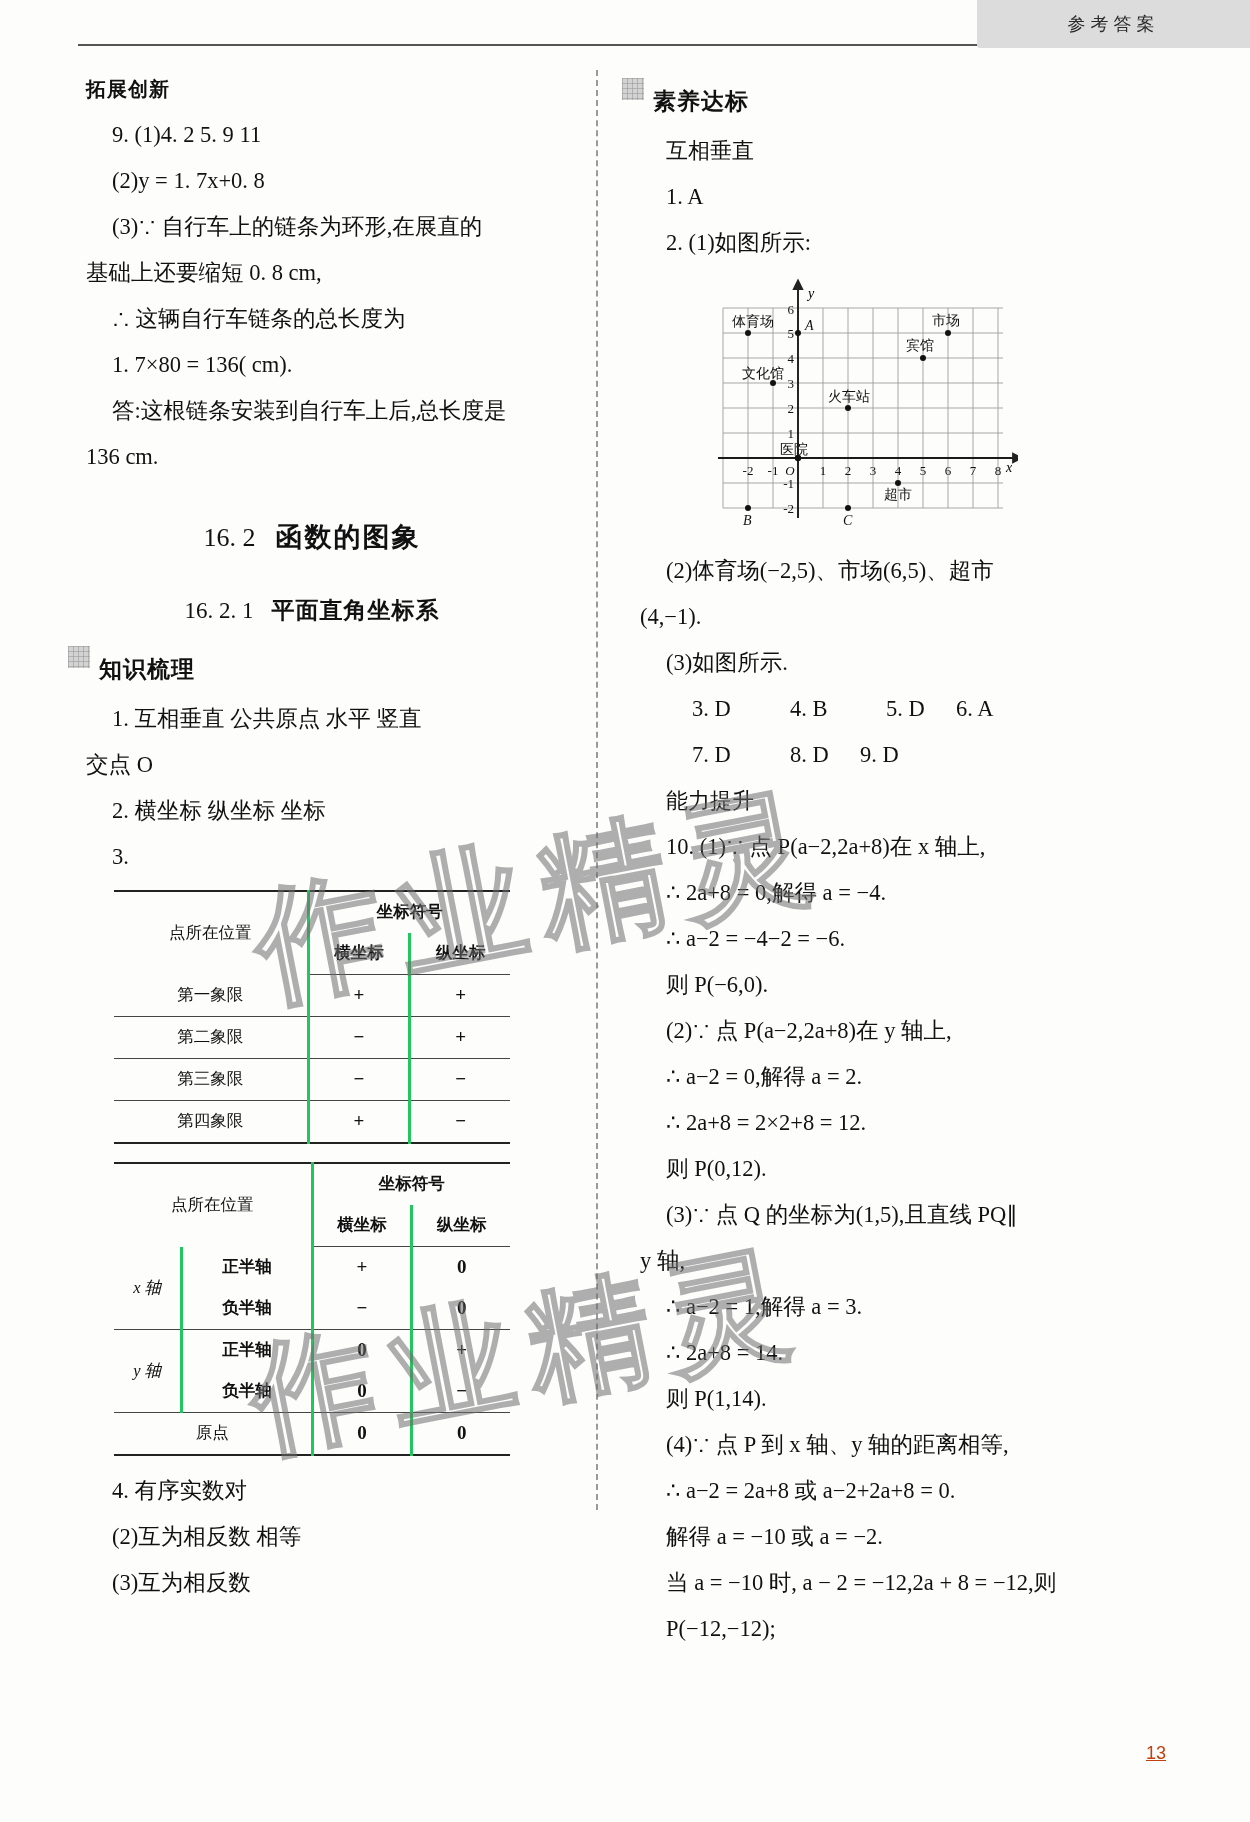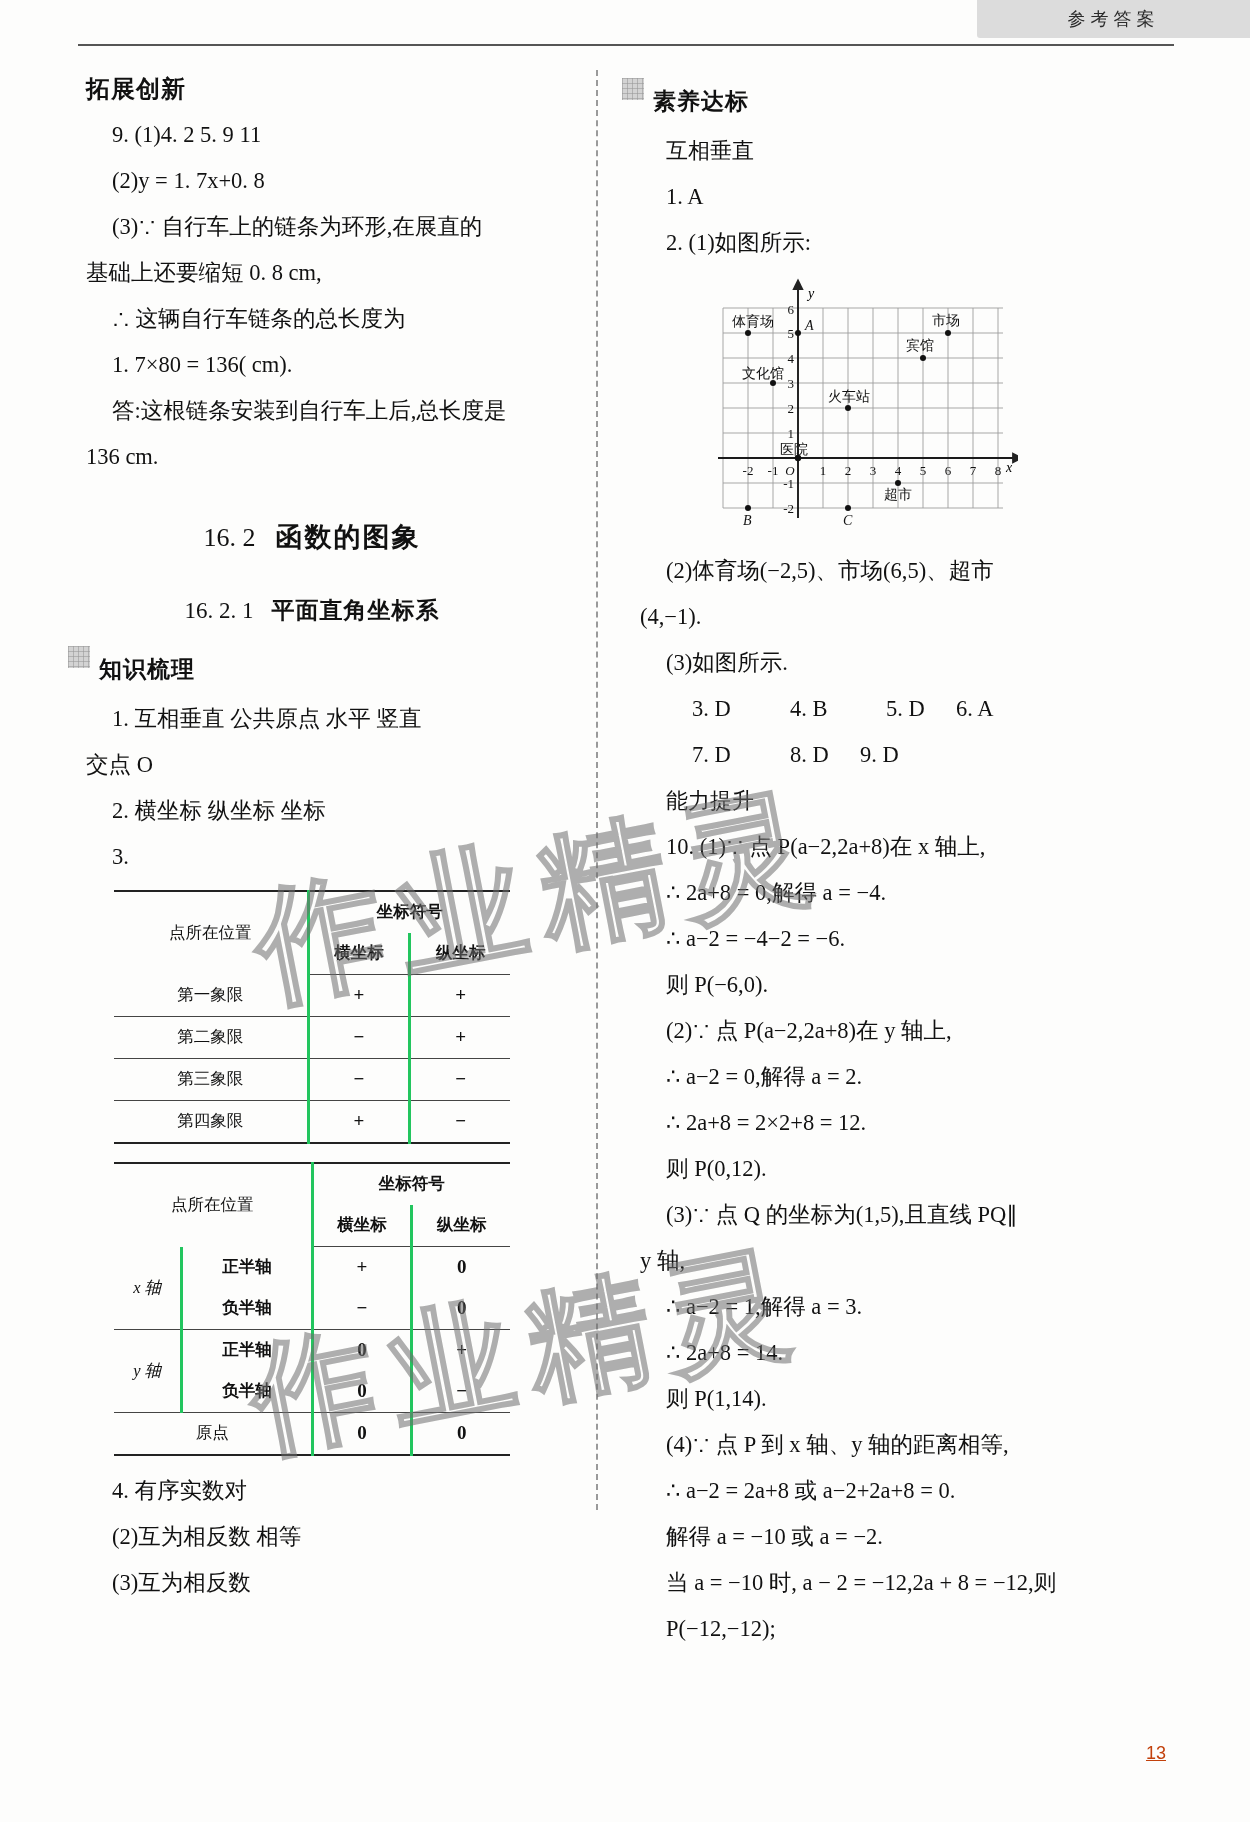--- a/index.html
+++ b/index.html
@@ -17,21 +17,21 @@
   }
   
   .header{
     position:absolute;left:0;right:0;top:0;height:56px;
   }
   .hdr-rule{
     position:absolute;left:78px;top:44px;width:1096px;height:2px;
     background:#555;
   }
   .hdr-tab{
-    position:absolute;right:0;top:0;width:273px;height:38px;
+    position:absolute;right:0;top:0;width:273px;height:48px;
     background:#dcdcdc;
     border-bottom-left-radius:3px;
   }
   .hdr-tab span{
     position:absolute;left:50%;top:50%;transform:translate(-50%,-50%);
     font-family:"Liberation Sans", sans-serif;
     font-size:18px;letter-spacing:5px;color:#2b2b2b;white-space:nowrap;
   }
   
   .col{
@@ -40,21 +40,21 @@
   }
   .col-left{left:86px;width:452px;}
   .col-right{left:640px;width:452px;}
   .divider{
     position:absolute;left:596px;top:70px;height:1440px;
     border-left:2px dashed #9a9a9a;
   }
   
   .sub-head{
     font-family:"Liberation Sans", sans-serif;
-    font-size:24px;font-weight:600;margin-left:26px;letter-spacing:1px;
+    font-size:20px;font-weight:600;margin-left:26px;letter-spacing:1px;
   }
   p.line{margin:0;padding:0;}
   .indent{text-indent:26px;}
   .sec-title{
     text-align:center;margin:34px 0 10px 0;
     font-size:26px;
   }
   .sec-title .n{font-family:"Liberation Serif",serif;}
   .sec-title .t{
     font-family:"Liberation Sans",sans-serif;font-weight:700;

